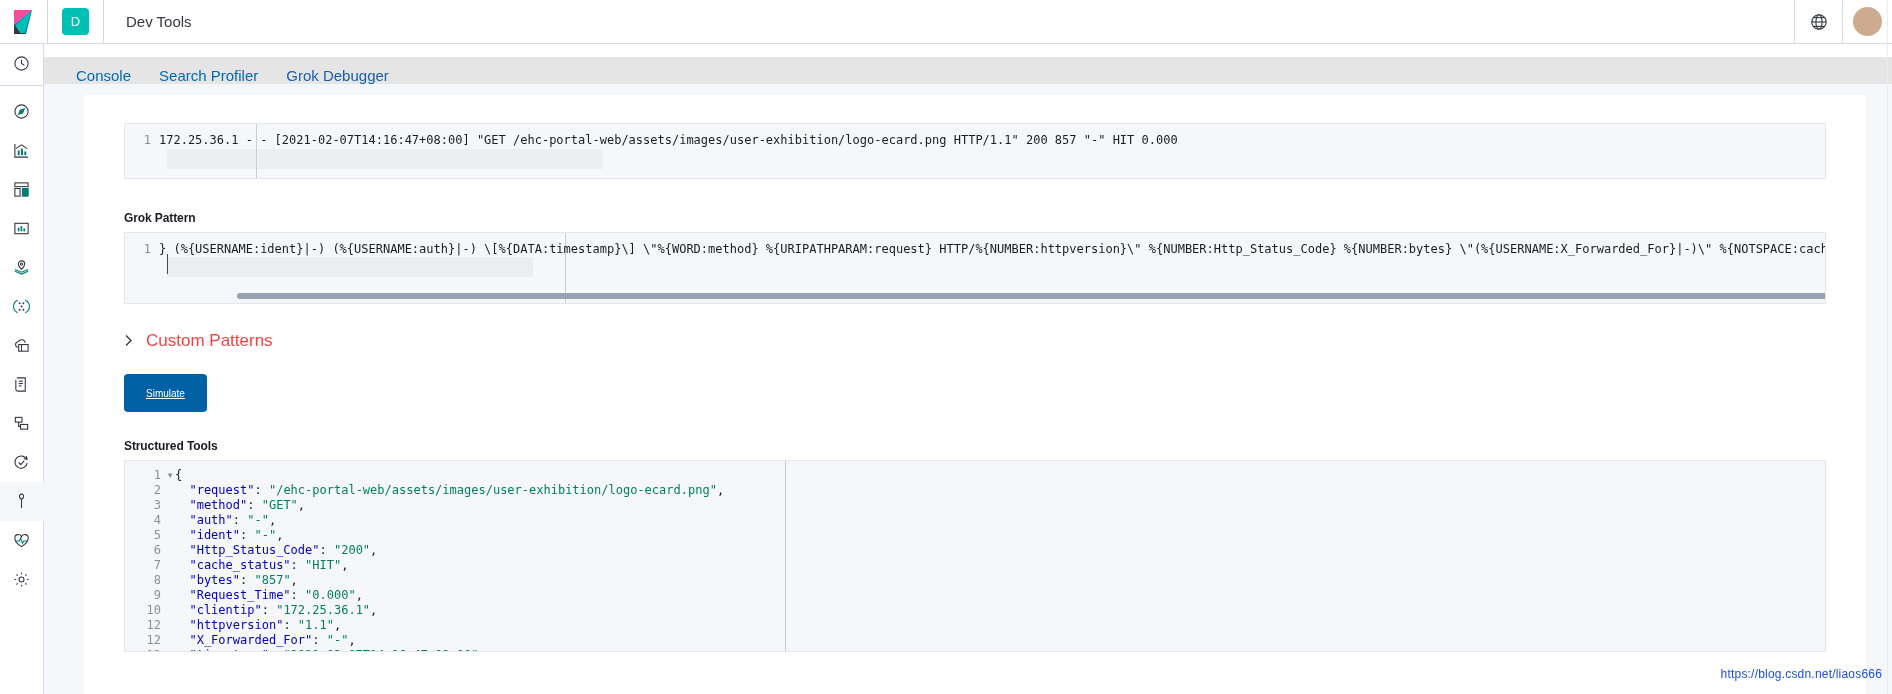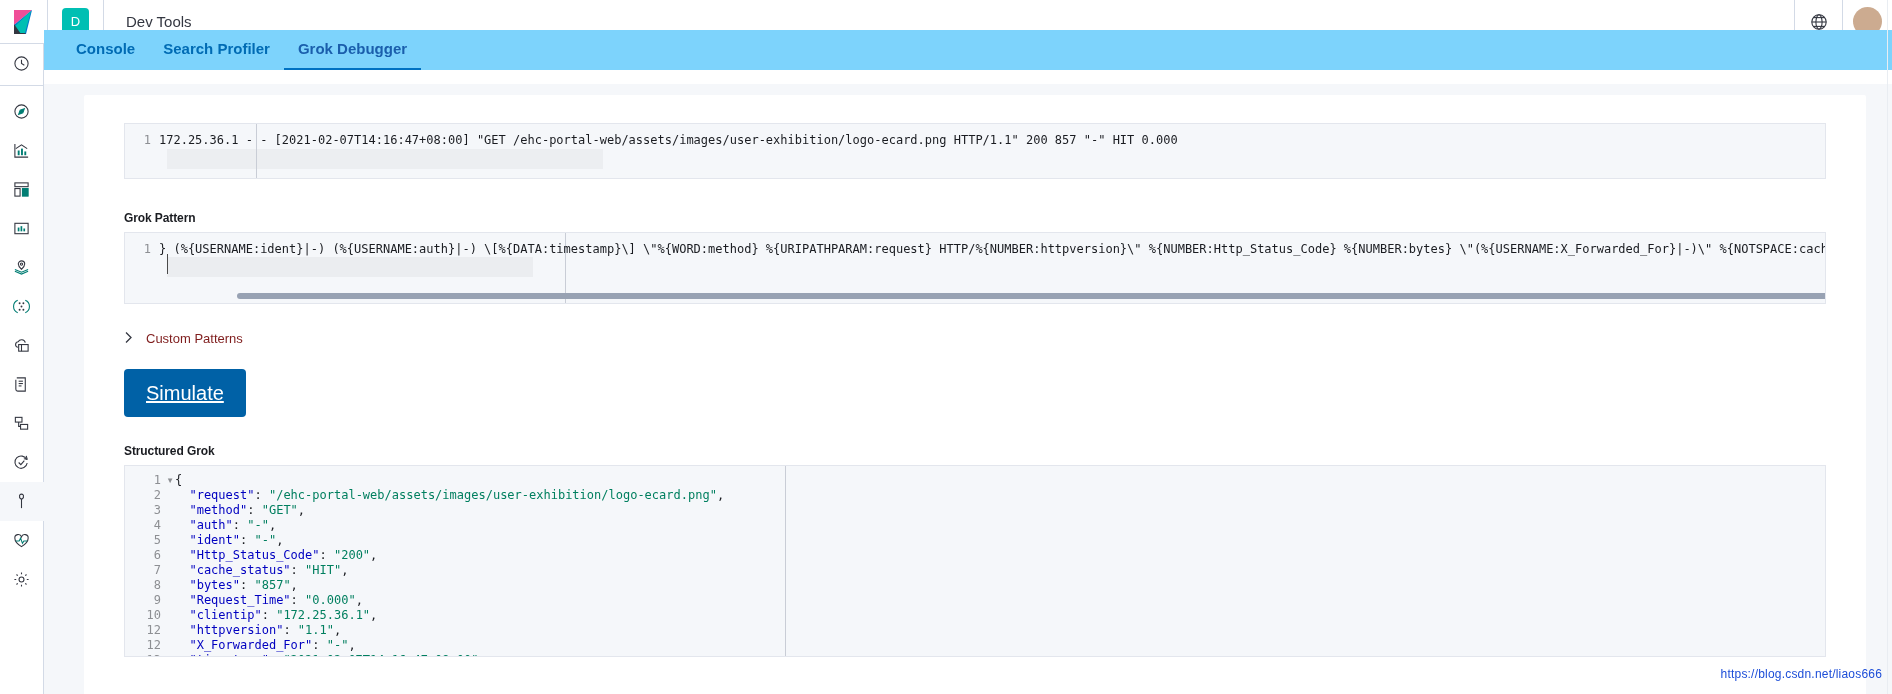--- a/index.html
+++ b/index.html
@@ -66,26 +66,25 @@
     width: 44px; height: 39px;
     display: flex; align-items: center; justify-content: center;
   }
   .rail-sep {
     width: 44px; height: 1px; background: #d3dae6; margin: 2px 0 6px 0;
   }
   .rail-item.active { background: #f5f7fa; }
 
   
   .tabsbar {
-    position: absolute; top: 30px; left: 44px;
+    position: absolute; top: 57px; left: 44px;
     width: 1848px; height: 40px;
-    background: #7dd3fc;
+    background: #e5e5e5;
     display: flex; align-items: flex-end;
     padding-left: 18px;
-    font-weight: bold;
   }
   .tab {
     font-size: 15px; color: #006BB4;
     padding: 0 14px 11px 14px;
     border-bottom: 2px solid transparent;
     white-space: nowrap;
   }
   .tab.active {
     color: #1a5eac;
     border-bottom: 2px solid #0071c2;
@@ -170,31 +169,31 @@
   
   .accordion {
     display: flex; align-items: center; gap: 10px;
     margin-top: 27px;
   }
   .chev {
     color: #343741; font-size: 13px; line-height: 1;
     display: inline-block; width: 12px;
   }
   .accordion-label {
-    font-size: 13px; color: #7f1d1d;
+    font-size: 17px; color: #ef4444;
   }
 
   
   .btn-simulate {
     margin-top: 23px;
     display: inline-flex; align-items: center; justify-content: center;
-    height: 48px; padding: 0 22px;
+    height: 38px; padding: 0 22px;
     background: #0061a6;
     border: none; border-radius: 4px;
-    color: #ffffff; font-size: 20px; font-weight: 400;
+    color: #ffffff; font-size: 10px; font-weight: 400;
     text-decoration: underline;
     font-family: "Liberation Sans", sans-serif;
     cursor: pointer;
   }
 
   
   .j-key    { color: #0000c0; }
   .j-str    { color: #007f5f; }
   .j-punct  { color: #1a1c21; }
   .j-brace  { color: #1a1c21; }
@@ -399,21 +398,21 @@
             <path d="M2 1.5 L7 6.5 L2 11.5"></path>
           </svg>
         </span>
         <span class="accordion-label">Custom Patterns</span>
       </div>
 
       
       <button class="btn-simulate">Simulate</button>
 
       
-      <div class="section-label" style="margin-top:27px;">Structured Grok</div>
+      <div class="section-label" style="margin-top:27px;">Structured Tools</div>
       <div class="editor editor-json">
         <div class="vline" style="left:660px;"></div>
         <div class="ed-body-json" id="json-body">
             <div class="code-line"><span class="gutter-json">1</span><span class="fold">▾</span><span class="j-brace">{</span></div>
             <div class="code-line"><span class="gutter-json">2</span><span class="fold"></span><span class="j-key">  "request"</span><span class="j-punct">: </span><span class="j-str">"/ehc-portal-web/assets/images/user-exhibition/logo-ecard.png"</span><span class="j-punct">,</span></div>
             <div class="code-line"><span class="gutter-json">3</span><span class="fold"></span><span class="j-key">  "method"</span><span class="j-punct">: </span><span class="j-str">"GET"</span><span class="j-punct">,</span></div>
             <div class="code-line"><span class="gutter-json">4</span><span class="fold"></span><span class="j-key">  "auth"</span><span class="j-punct">: </span><span class="j-str">"-"</span><span class="j-punct">,</span></div>
             <div class="code-line"><span class="gutter-json">5</span><span class="fold"></span><span class="j-key">  "ident"</span><span class="j-punct">: </span><span class="j-str">"-"</span><span class="j-punct">,</span></div>
             <div class="code-line"><span class="gutter-json">6</span><span class="fold"></span><span class="j-key">  "Http_Status_Code"</span><span class="j-punct">: </span><span class="j-str">"200"</span><span class="j-punct">,</span></div>
             <div class="code-line"><span class="gutter-json">7</span><span class="fold"></span><span class="j-key">  "cache_status"</span><span class="j-punct">: </span><span class="j-str">"HIT"</span><span class="j-punct">,</span></div>

